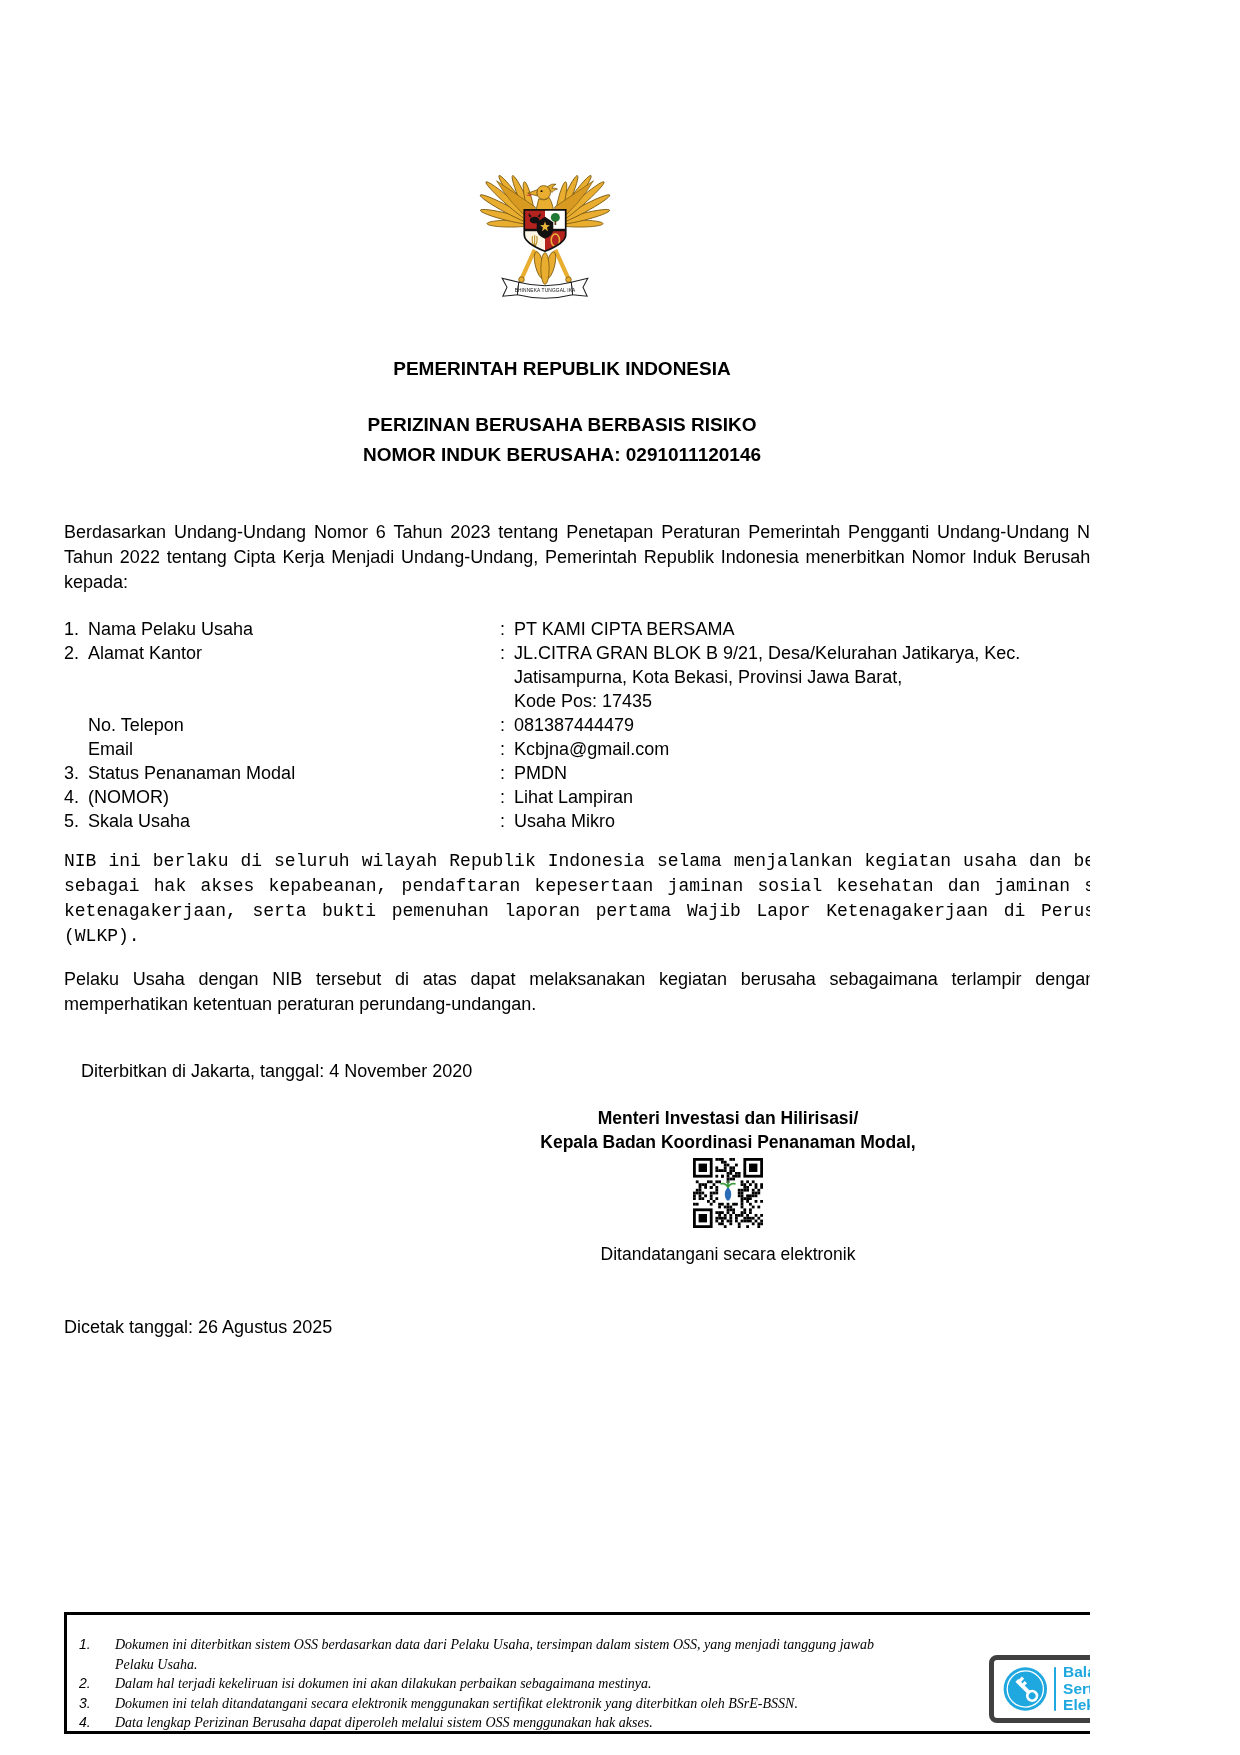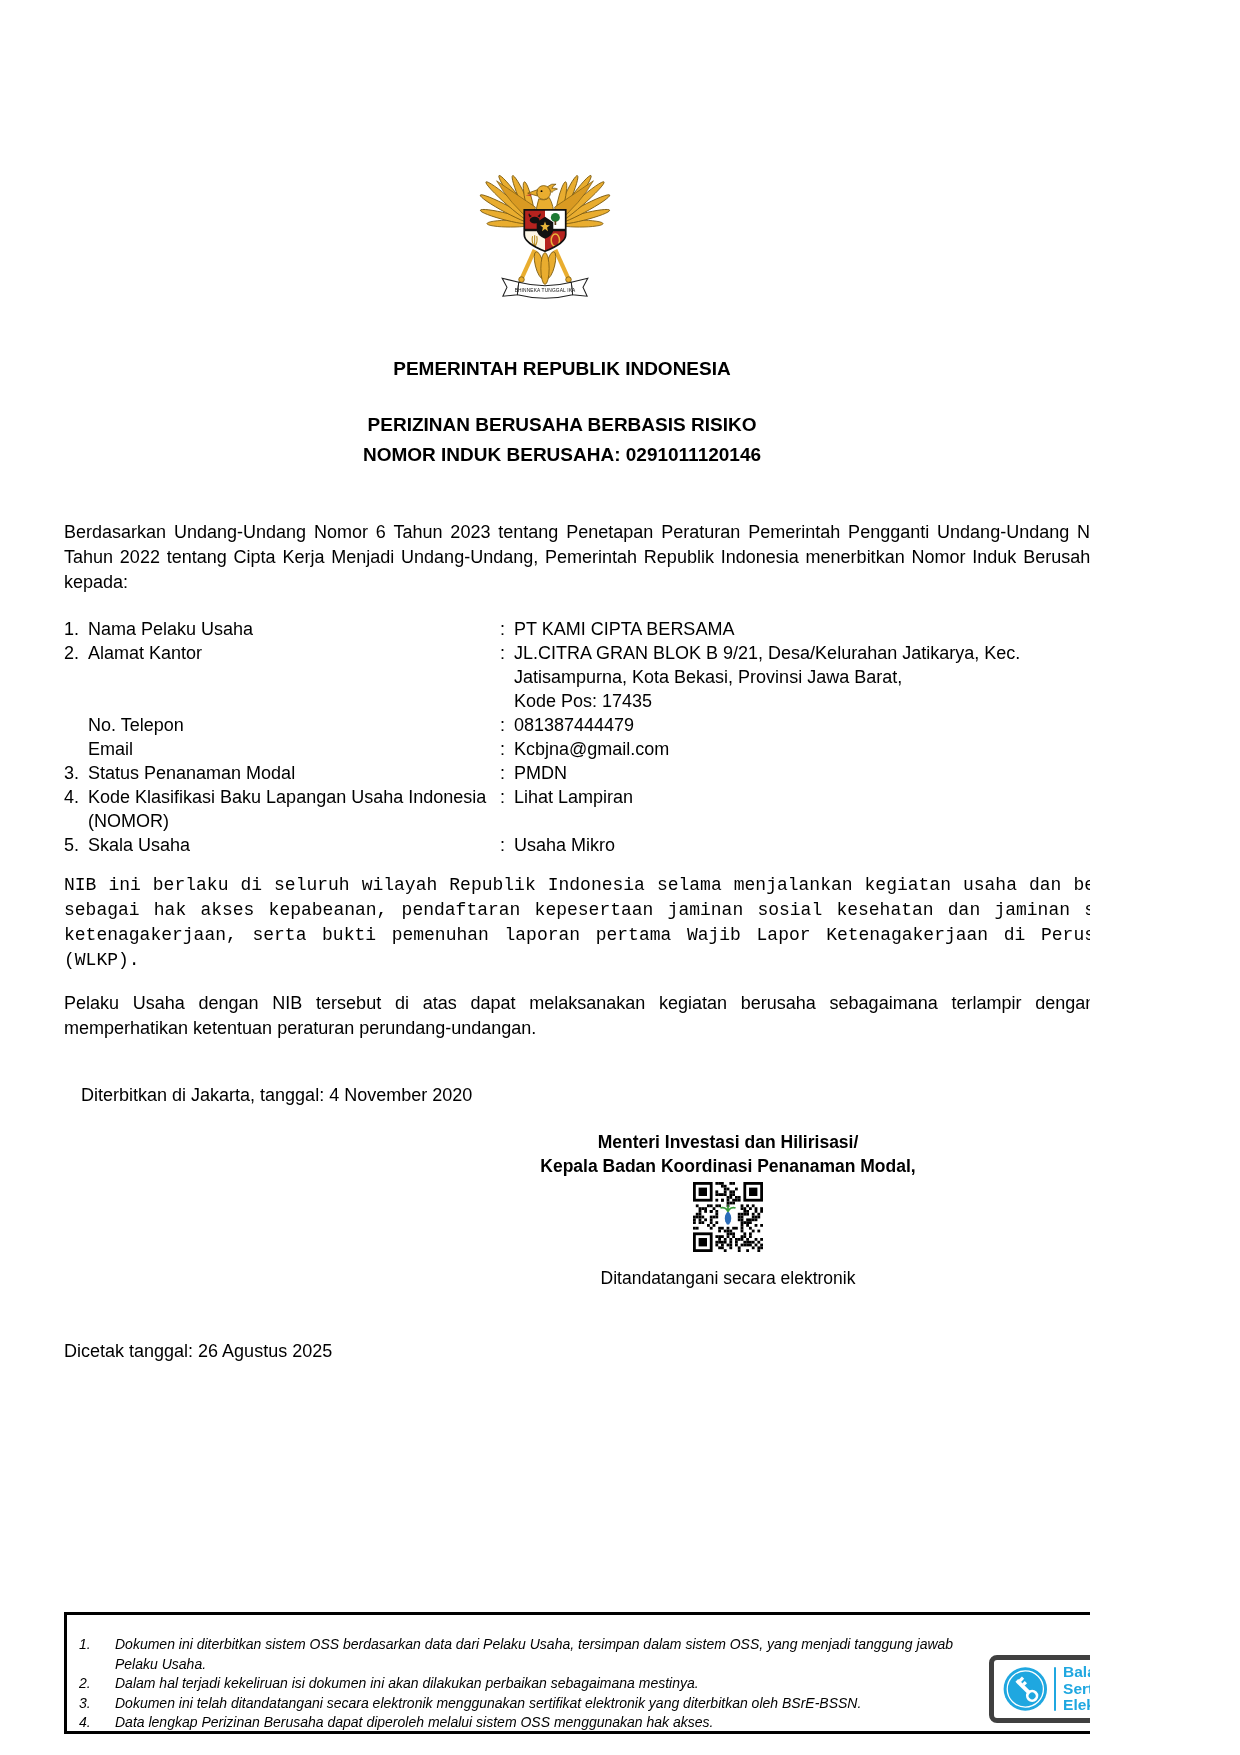--- a/index.html
+++ b/index.html
@@ -32,21 +32,21 @@
     display:flex;flex-direction:column;align-items:center;text-align:center;}
   .sig-title{font-size:17.5px;font-weight:bold;line-height:24px;}
   .qr{width:70px;height:70px;margin-top:4px;}
   .sig-note{margin-top:16px;font-size:17.5px;}
   .printed{margin-left:64px;margin-top:52px;font-size:18px;}
   
   .footer-box{position:absolute;left:64px;top:1612px;width:1108px;height:122px;
     border:3px solid #000;box-sizing:border-box;}
   .notes{position:absolute;left:12px;top:20px;font-style:italic;font-size:14px;line-height:19.5px;}
   .nrow{display:grid;grid-template-columns:36px auto;}
-  .nrow div div{white-space:nowrap;}
+  .nrow div div{white-space:nowrap;font-family:Liberation Serif, serif;}
   .bsre-box{position:absolute;right:18px;top:28px;width:162px;height:68px;background:#fff;
     border:5px solid #404040;border-radius:8px;display:flex;align-items:center;
     padding:0 8px;box-sizing:border-box;margin-top:12px;}
   .bsre-bar{width:3px;height:44px;margin:0 7px 0 5px;border-radius:2px;}
   .bsre-text{font-weight:bold;font-size:15.5px;line-height:16.5px;}
 </style>
 </head>
 <body>
 
 <div class="page">
@@ -187,21 +187,20 @@
           <div>Status Penanaman Modal</div>
         </div>
       <div class="fcolon">:</div>
       <div class="fval">
           <div>PMDN</div>
         </div>
     </div>
     <div class="frow">
       <div class="fnum">4.</div>
       <div class="flabel">
-        <div>Kode Klasifikasi Baku Lapangan Usaha Indonesia</div>
         <div>(NOMOR)</div>
       </div>
       <div class="fcolon">:</div>
       <div class="fval">
           <div>Lihat Lampiran</div>
         </div>
     </div>
     <div class="frow">
       <div class="fnum">5.</div>
       <div class="flabel">

